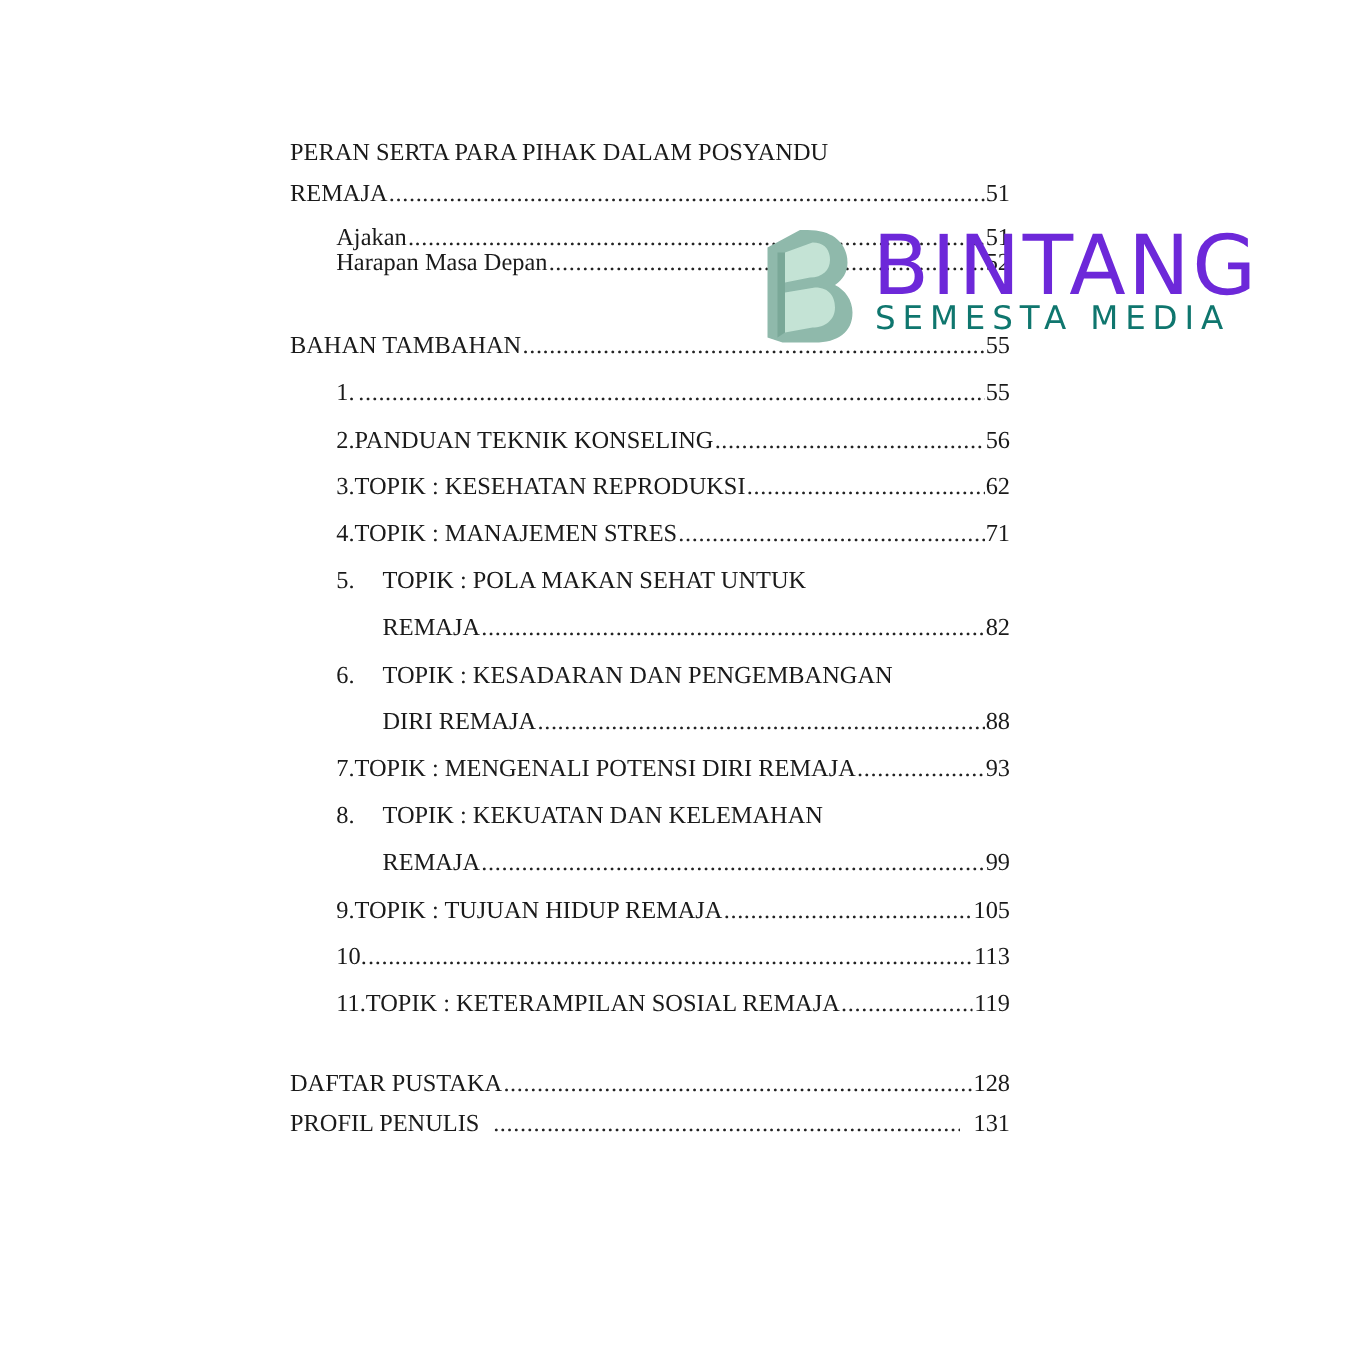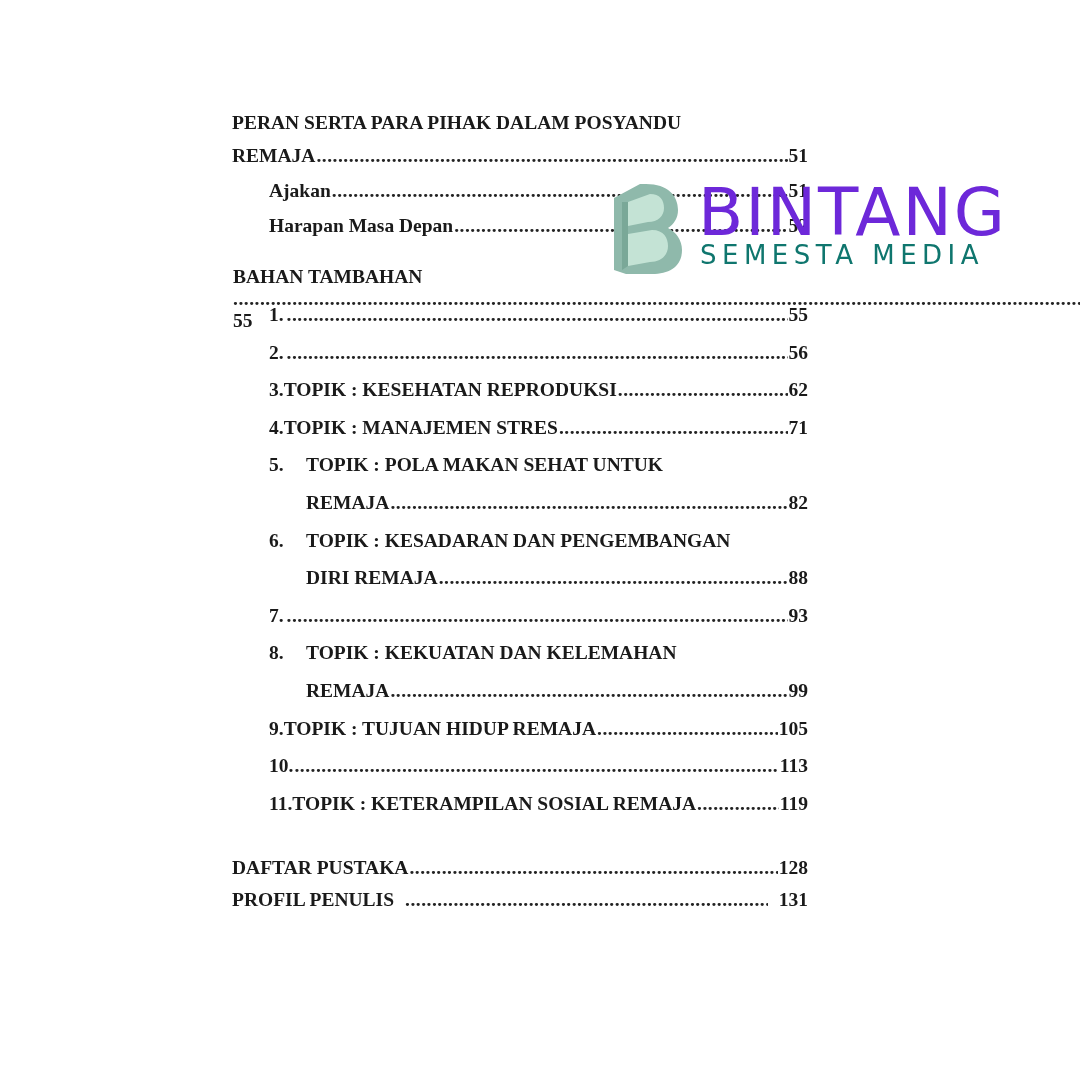--- a/index.html
+++ b/index.html
@@ -5,21 +5,21 @@
     html, body { margin: 0; padding: 0; }
     body {
       width: 1080px; height: 1080px; background: #ffffff;
       position: relative; overflow: hidden;
       font-family: "Liberation Serif", "DejaVu Serif", serif;
       color: #1a1a1a;
     }
     .toc { position: absolute; left: 232px; top: 112px; width: 576px; }
     .line {
       position: absolute; display: flex; align-items: baseline;
-      font-size: 19.5px; white-space: nowrap; font-weight: bold;
+      font-size: 19.5px; white-space: nowrap;
     }
     .line .title { flex: 0 0 auto; }
     .line .leader {
       flex: 1 1 auto; overflow: hidden; margin: 0 1px;
       letter-spacing: 0.5px; color: #222;
     }
     .line .leader::before {
       content: "................................................................................................................................................................................................................";
     }
     .line .page { flex: 0 0 auto; }
@@ -50,40 +50,41 @@
     <span class="leader"></span>
     <span class="page">51</span>
   </div>
 
   <div class="line" style="top:68px; left:37px; width:539px;">
     <span class="title">Ajakan</span>
     <span class="leader"></span>
     <span class="page">51</span>
   </div>
 
-  <div class="line" style="top:103px; left:37px; width:539px;">
+  <div class="line" style="top:88px; left:37px; width:539px;">
     <span class="title">Harapan Masa Depan</span>
     <span class="leader"></span>
     <span class="page">52</span>
   </div>
 
-  <div class="line" style="top:154px; left:0; width:576px;flex-direction:column;">
+  <div class="line" style="top:154px; left:0; width:576px;">
     <span class="title">BAHAN TAMBAHAN</span>
     <span class="leader"></span>
     <span class="page">55</span>
   </div>
 
   <div class="line" style="top:192px; left:37px; width:539px;">
     <span class="num">1.</span>
     <span class="leader"></span>
     <span class="page">55</span>
   </div>
 
   <div class="line" style="top:230px; left:37px; width:539px;">
     <span class="num">2.</span>
+    <span class="title">PANDUAN TEKNIK KONSELING</span>
     <span class="leader"></span>
     <span class="page">56</span>
   </div>
 
   <div class="line" style="top:267px; left:37px; width:539px;">
     <span class="num">3.</span>
     <span class="title">TOPIK : KESEHATAN REPRODUKSI</span>
     <span class="leader"></span>
     <span class="page">62</span>
   </div>
@@ -110,20 +111,21 @@
     <span class="title">TOPIK : KESADARAN DAN PENGEMBANGAN</span>
   </div>
   <div class="line" style="top:455px; left:74px; width:502px;">
     <span class="title">DIRI REMAJA</span>
     <span class="leader"></span>
     <span class="page">88</span>
   </div>
 
   <div class="line" style="top:493px; left:37px; width:539px;">
     <span class="num">7.</span>
+    <span class="title">TOPIK : MENGENALI POTENSI DIRI REMAJA</span>
     <span class="leader"></span>
     <span class="page">93</span>
   </div>
 
   <div class="line" style="top:530px; left:37px;">
     <span class="num">8.</span>
     <span class="title">TOPIK : KEKUATAN DAN KELEMAHAN</span>
   </div>
   <div class="line" style="top:568px; left:74px; width:502px;">
     <span class="title">REMAJA</span>

